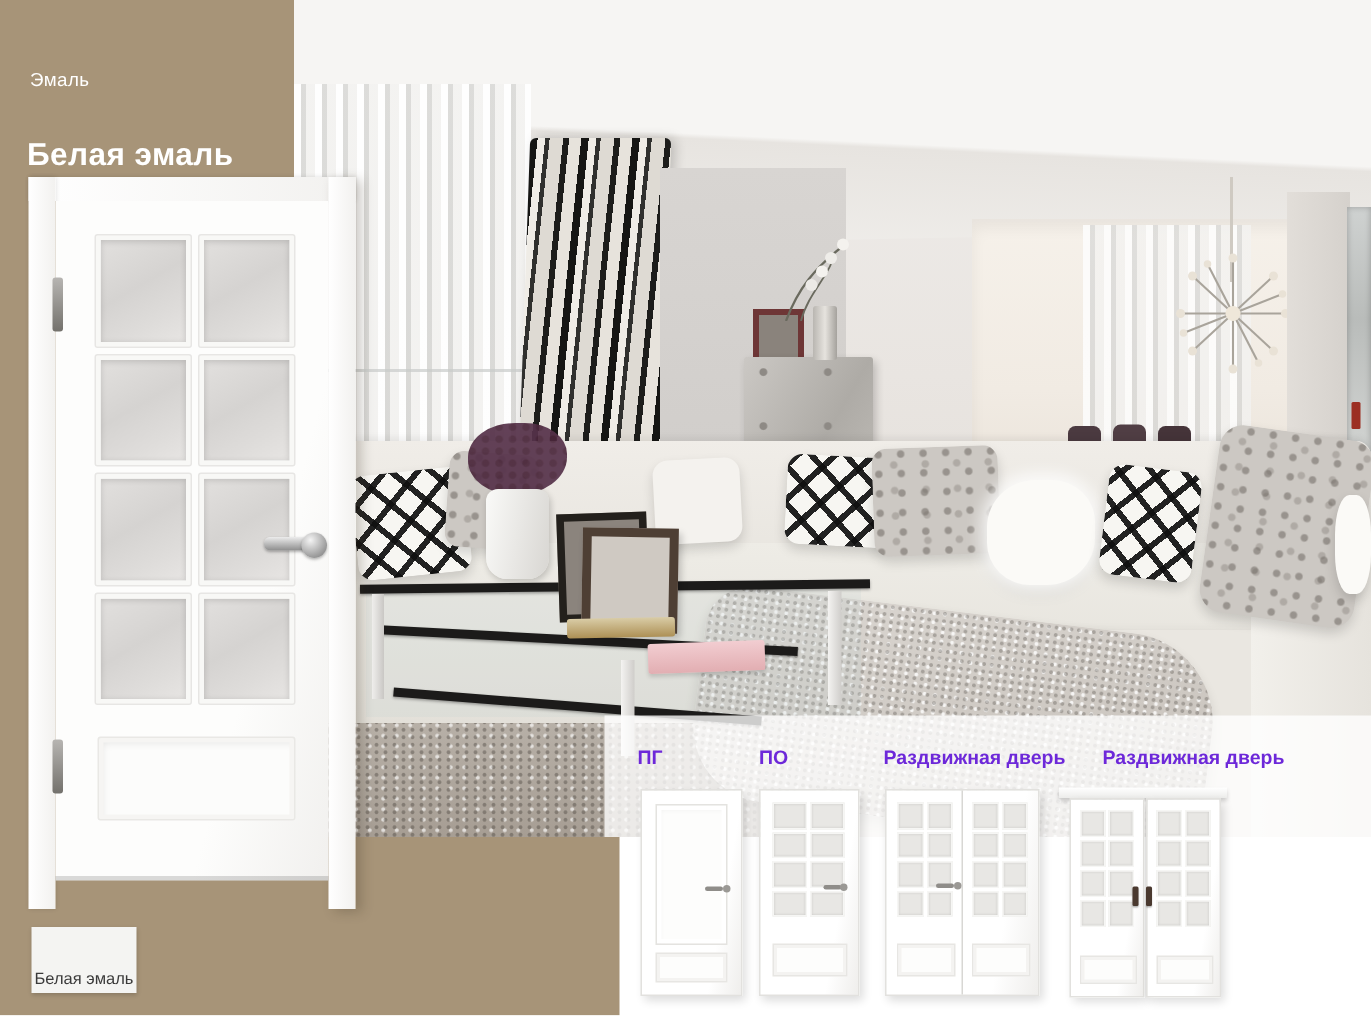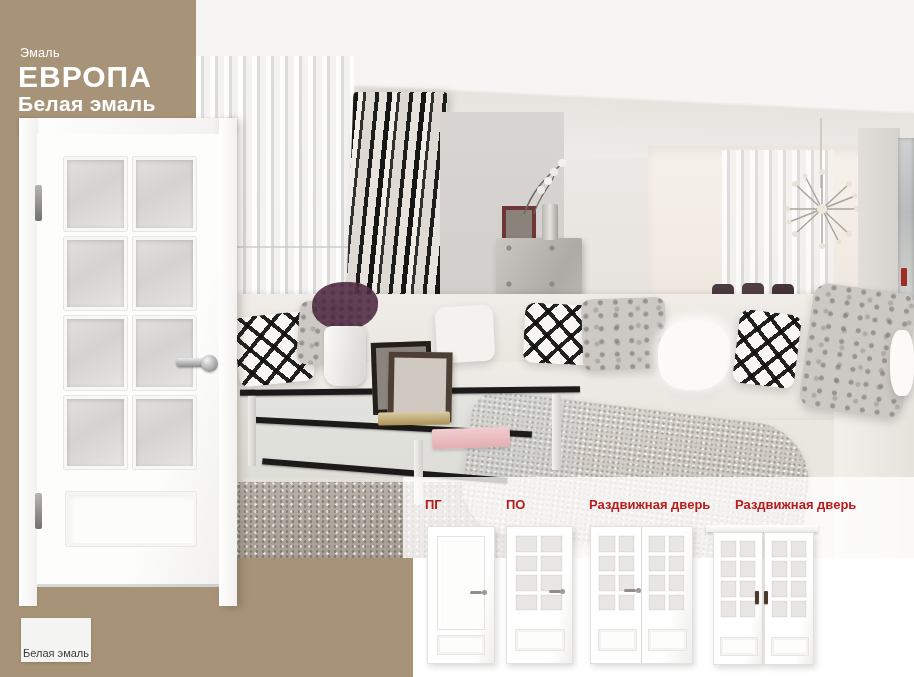--- a/index.html
+++ b/index.html
@@ -70,21 +70,21 @@
   .lever{background:linear-gradient(180deg,#ececec,#8d8d8d);border-radius:4px;box-shadow:0 1px 2px rgba(0,0,0,.3);}
   .rosette{border-radius:50%;background:radial-gradient(circle at 35% 30%,#f4f4f4,#9a9a9a 70%,#7c7c7c);box-shadow:0 1px 2px rgba(0,0,0,.3);}
 
   
   .swatch{left:21px;top:618px;width:70px;height:44px;background:#f4f4f2;
     box-shadow:0 1px 3px rgba(0,0,0,.18);display:flex;align-items:flex-end;justify-content:center;cursor:pointer;}
   .swatch span{font-size:11px;color:#3a3a3a;padding-bottom:3px;white-space:nowrap;}
 
   
   .overlay-band{left:403px;top:477px;width:511px;height:81px;background:rgba(255,255,255,.78);}
-  .variant-label{position:absolute;font-size:13px;font-weight:600;color:#b91c1c;white-space:nowrap;}
+  .variant-label{position:absolute;font-size:13px;font-weight:600;color:#6d28d9;white-space:nowrap;}
   .t-door{position:absolute;background:linear-gradient(100deg,#ffffff 75%,#efeeec 100%);
     border:1px solid #e2e1de;box-shadow:2px 3px 6px rgba(0,0,0,.14);cursor:pointer;}
   .t-grid{position:absolute;display:grid;grid-template-columns:1fr 1fr;grid-template-rows:repeat(4,1fr);gap:2px;}
   .t-cell{background:#e8e7e4;box-shadow:inset 0 0 2px rgba(0,0,0,.14);border:1px solid #f6f6f4;}
   .t-bottom{position:absolute;background:#fdfdfc;border:1px solid #e7e6e3;box-shadow:inset 0 0 0 2px #f4f3f1;}
   .t-tall{position:absolute;background:#fdfdfc;border:1px solid #e4e3e0;box-shadow:inset 0 0 0 3px #fff, inset 1px 2px 4px rgba(0,0,0,.08);}
   .t-lever{position:absolute;width:12px;height:3px;background:#8f8d89;border-radius:2px;}
   .t-dot{position:absolute;width:5px;height:5px;border-radius:50%;background:#9b9995;}
   .t-pull{position:absolute;width:4px;height:13px;background:#4a392f;border-radius:1px;box-shadow:0 1px 1px rgba(0,0,0,.3);}
   .t-rail{position:absolute;background:linear-gradient(180deg,#ffffff,#ececea);box-shadow:0 2px 3px rgba(0,0,0,.18);}
@@ -200,21 +200,20 @@
     <div class="abs" style="left:116px;top:282px;width:66px;height:48px;border-radius:50% 45% 55% 50%;
                 background:radial-gradient(circle at 30% 35%, rgba(74,38,58,.9) 2px, transparent 3px) 0 0/9px 8px,#56324a;opacity:.92;"></div>
     <div class="abs" style="left:128px;top:326px;width:42px;height:60px;background:linear-gradient(100deg,#fafaf8,#d8d6d2);border-radius:8px 8px 14px 14px;box-shadow:1px 2px 4px rgba(0,0,0,.18);"></div>
     <div class="abs" style="left:176px;top:342px;width:50px;height:62px;background:#8b847d;border:5px solid #23201c;transform:rotate(-2deg);"></div>
     <div class="abs" style="left:192px;top:352px;width:52px;height:58px;background:#cfc9c2;border:6px solid #4e3f34;transform:rotate(1deg);box-shadow:2px 3px 5px rgba(0,0,0,.2);"></div>
     <div class="abs" style="left:182px;top:412px;width:72px;height:13px;background:linear-gradient(180deg,#d9cca6,#ad9055);border-radius:2px;transform:rotate(-1deg);"></div>
     <div class="abs" style="left:236px;top:428px;width:78px;height:20px;background:linear-gradient(180deg,#f2cdd1,#e2aeb2);border-radius:2px;transform:rotate(-2deg);box-shadow:0 2px 3px rgba(0,0,0,.15);"></div>
   </div>
 
   <div class="abs hdr-cat">Эмаль</div>
-  <div class="abs hdr-title">ЕВРОПА</div>
   <div class="abs hdr-sub">Белая эмаль</div>
 
   <div class="abs" style="left:19px;top:118px;width:218px;height:488px;">
     <div class="abs frame-part" style="left:0;top:0;width:218px;height:16px;"></div>
     <div class="abs frame-part" style="left:0;top:0;width:18px;height:488px;"></div>
     <div class="abs frame-part" style="left:200px;top:0;width:18px;height:488px;box-shadow:4px 2px 8px rgba(60,48,30,.25);"></div>
     <div class="abs door-leaf" style="left:18px;top:16px;width:182px;height:453px;">
       <div class="abs glass-grid" style="left:27px;top:23px;width:132px;height:312px;">
         <div class="glass-cell"></div>
         <div class="glass-cell"></div>

